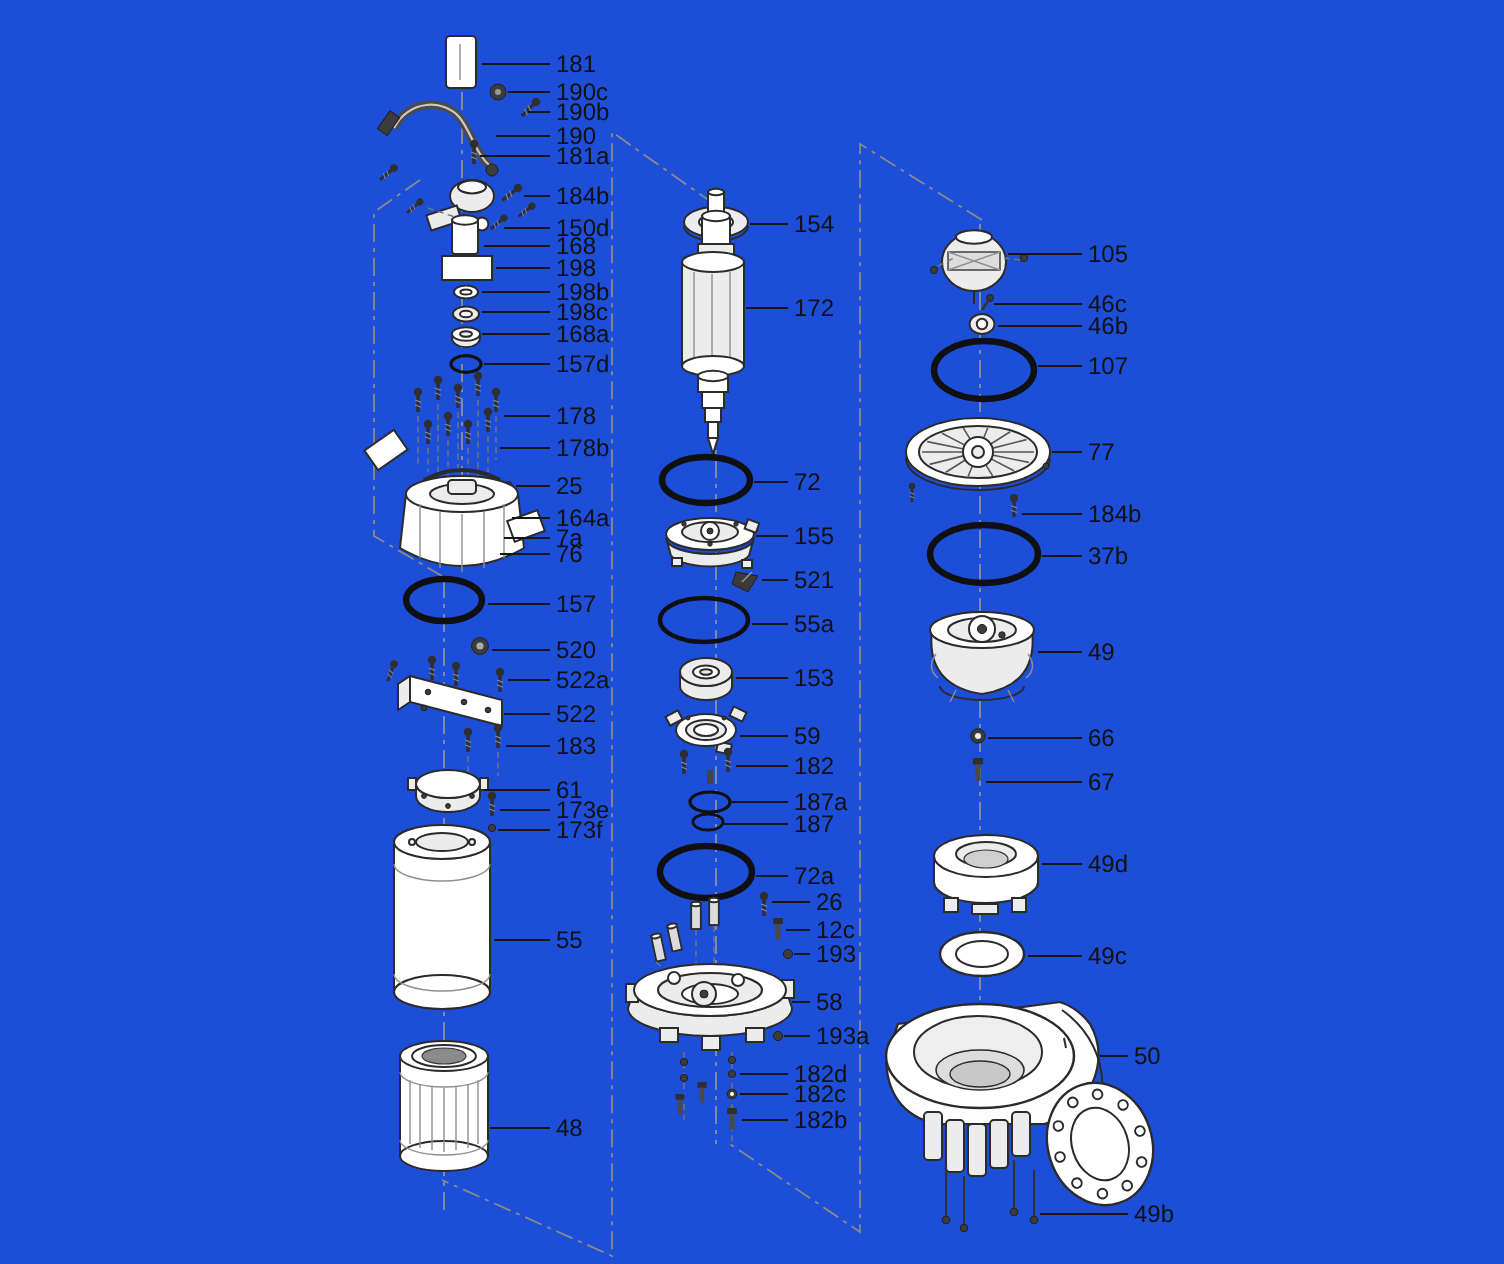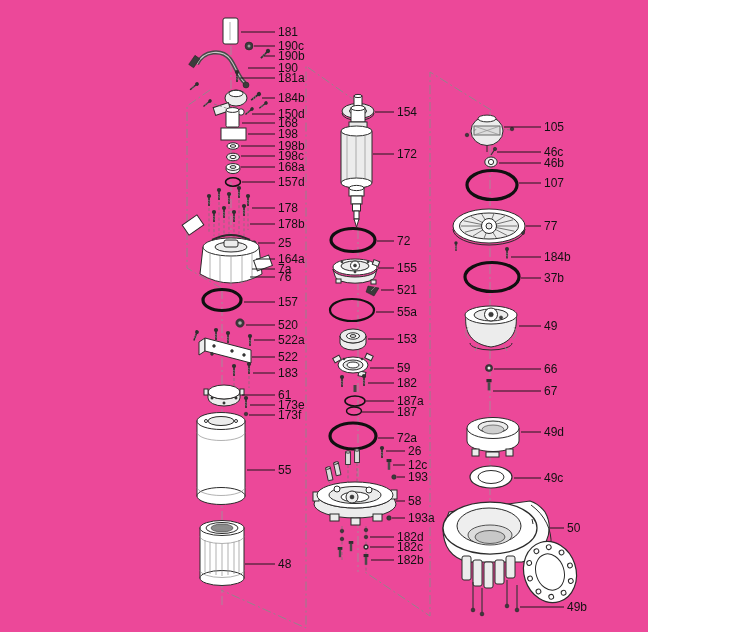--- a/index.html
+++ b/index.html
@@ -1,16 +1,16 @@
 <!DOCTYPE html>
 <html><head>
 <meta charset="utf-8">
 <style>
   html,body{margin:0;padding:0;background:#fff;}
-  .stage{position:relative;width:648px;height:632px;background:#ec4899;overflow:hidden;}
+  .stage{position:relative;width:752px;height:632px;background:#1d4ed8;overflow:hidden;}
   svg{display:block;}
   .fw{fill:#fff;stroke:#2b2b2b;stroke-width:1;}
   .fg{fill:#ececec;stroke:#2b2b2b;stroke-width:1;}
   .fe{fill:#dcdcdc;stroke:#2b2b2b;stroke-width:.9;}
   .fd{fill:#3c3c3c;stroke:#1f1f1f;stroke-width:.5;}
   .ln{fill:none;stroke:#2b2b2b;stroke-width:1;}
   .thin{fill:none;stroke:#8f8f8f;stroke-width:.7;}
   .o3{fill:none;stroke:#101010;stroke-width:3.2;}
   .o2{fill:none;stroke:#101010;stroke-width:2.2;}
   .o1{fill:none;stroke:#101010;stroke-width:1.6;}

